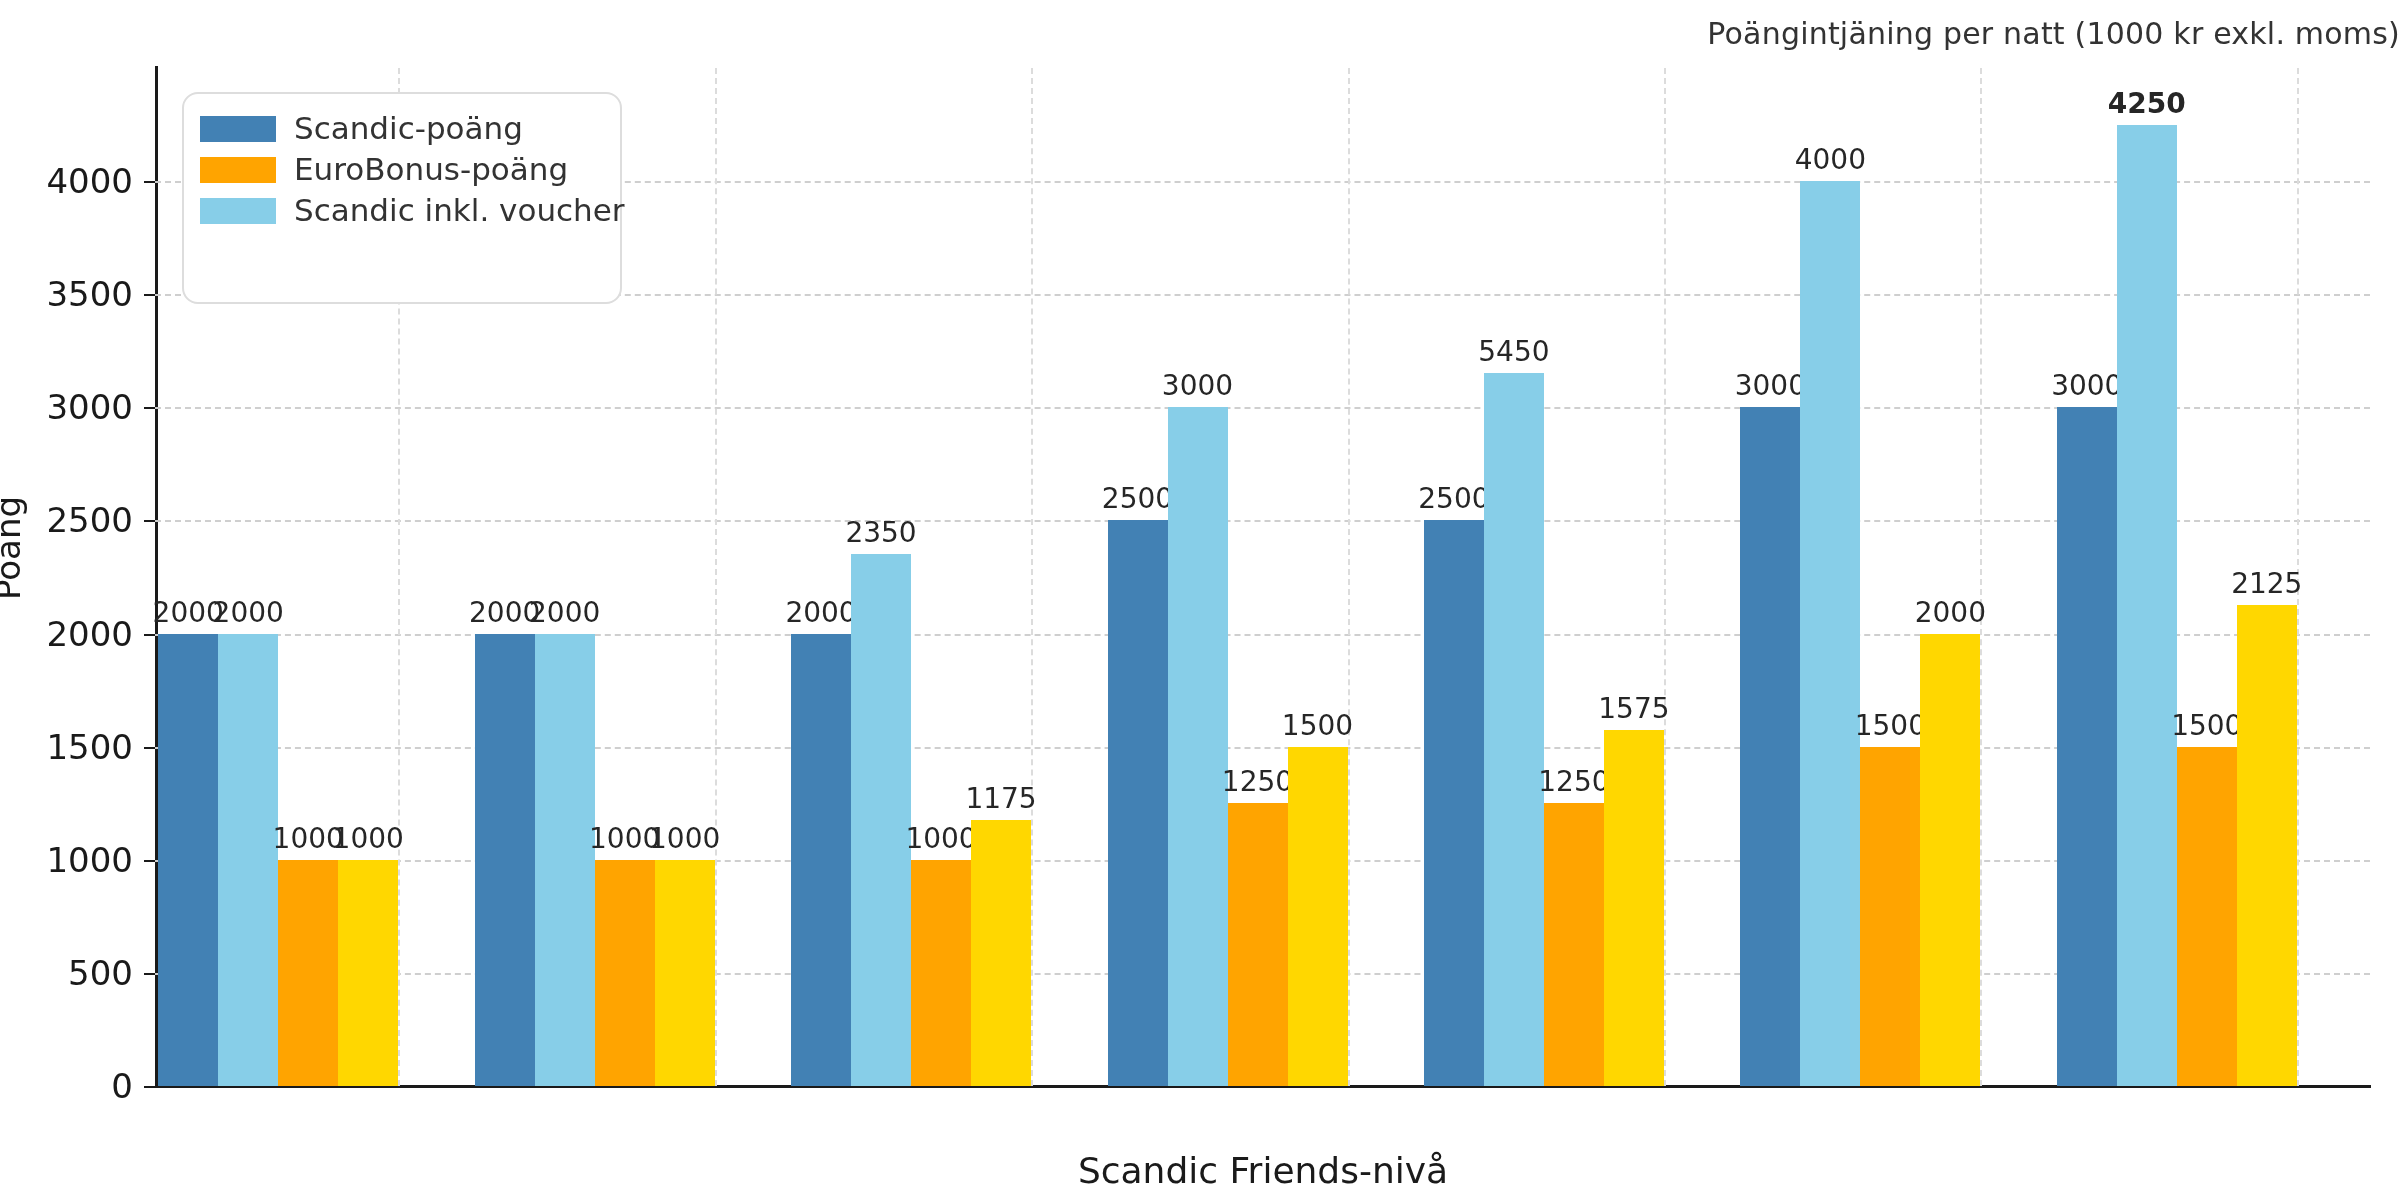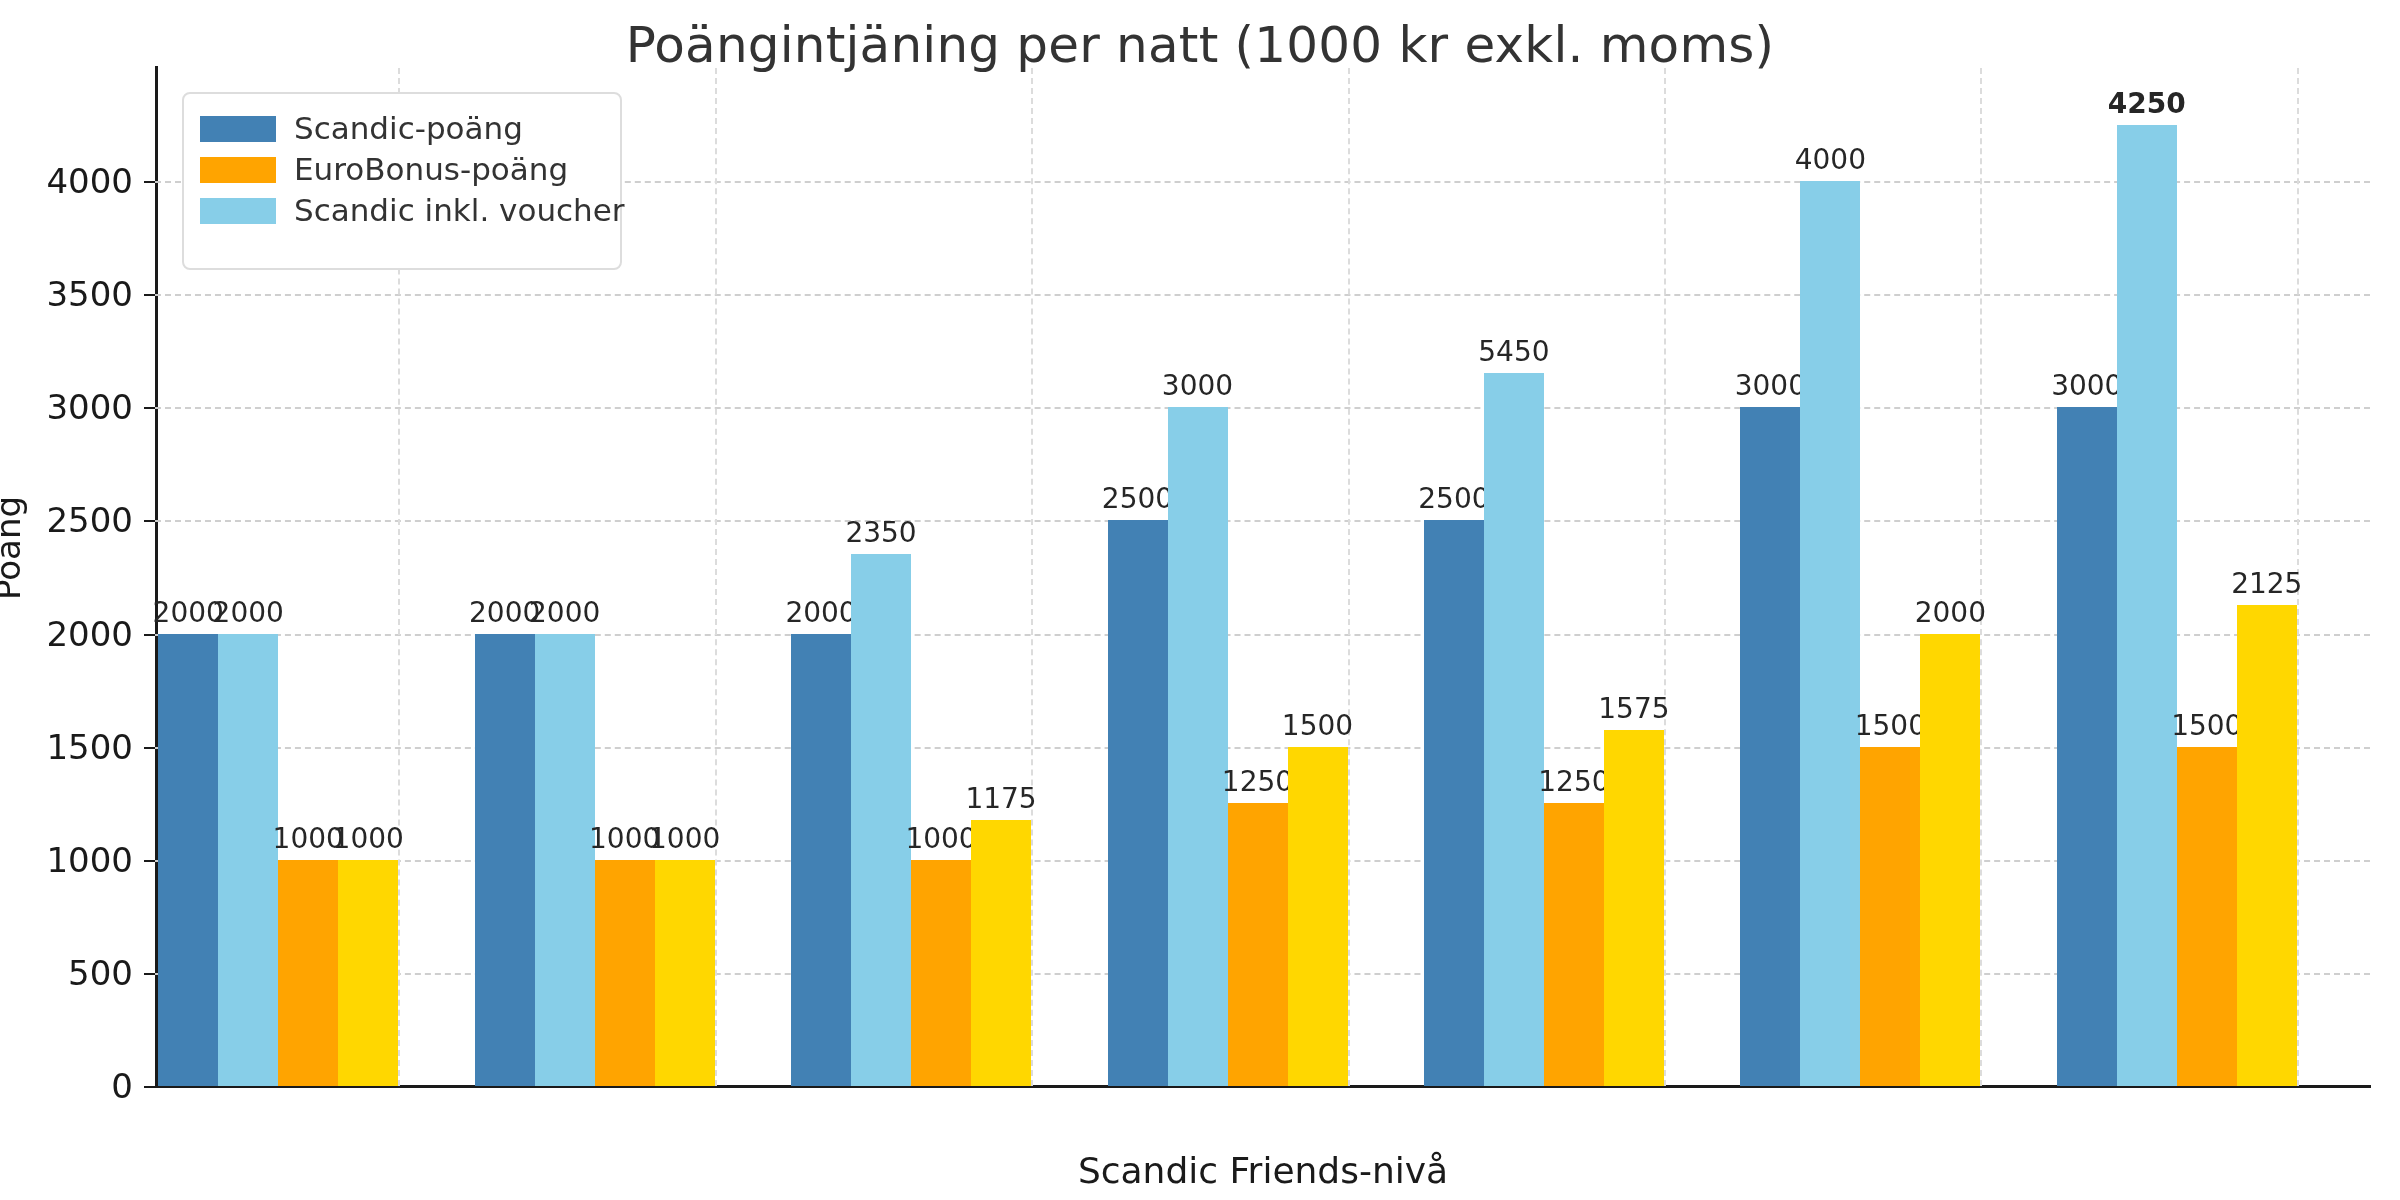--- a/index.html
+++ b/index.html
@@ -12,22 +12,22 @@
   #figure {
     position:relative;
     width:2400px; height:1200px;
     background:#ffffff;
   }
 
   
   #chart-title {
     position:absolute;
     left:0; top:16px; width:2400px;
-    text-align:center;
-    font-size:50px;
+    text-align:right;
+    font-size:30px;
     color:#333333;
     letter-spacing:0.2px;
     white-space:nowrap;
   }
 
   
   #plot-area {
     position:absolute;
     left:155px; top:68px;
     width:2215px; height:1018px;
@@ -111,24 +111,24 @@
     left:155px; top:1150px; width:2216px;
     text-align:center;
     font-size:36px; color:#1a1a1a;
     white-space:nowrap;
   }
 
   
   #legend {
     position:absolute;
     left:182px; top:92px;
-    width:440px; height:178px;
+    width:440px; height:212px;
     background:#ffffff;
     border:2px solid #dddddd;
-    border-radius:8px;
+    border-radius:16px;
     padding:14px 16px;
   }
   .legend-item {
     display:flex;
     align-items:center;
     height:41px;
   }
   .legend-swatch {
     width:76px; height:26px;
     flex:0 0 auto;

